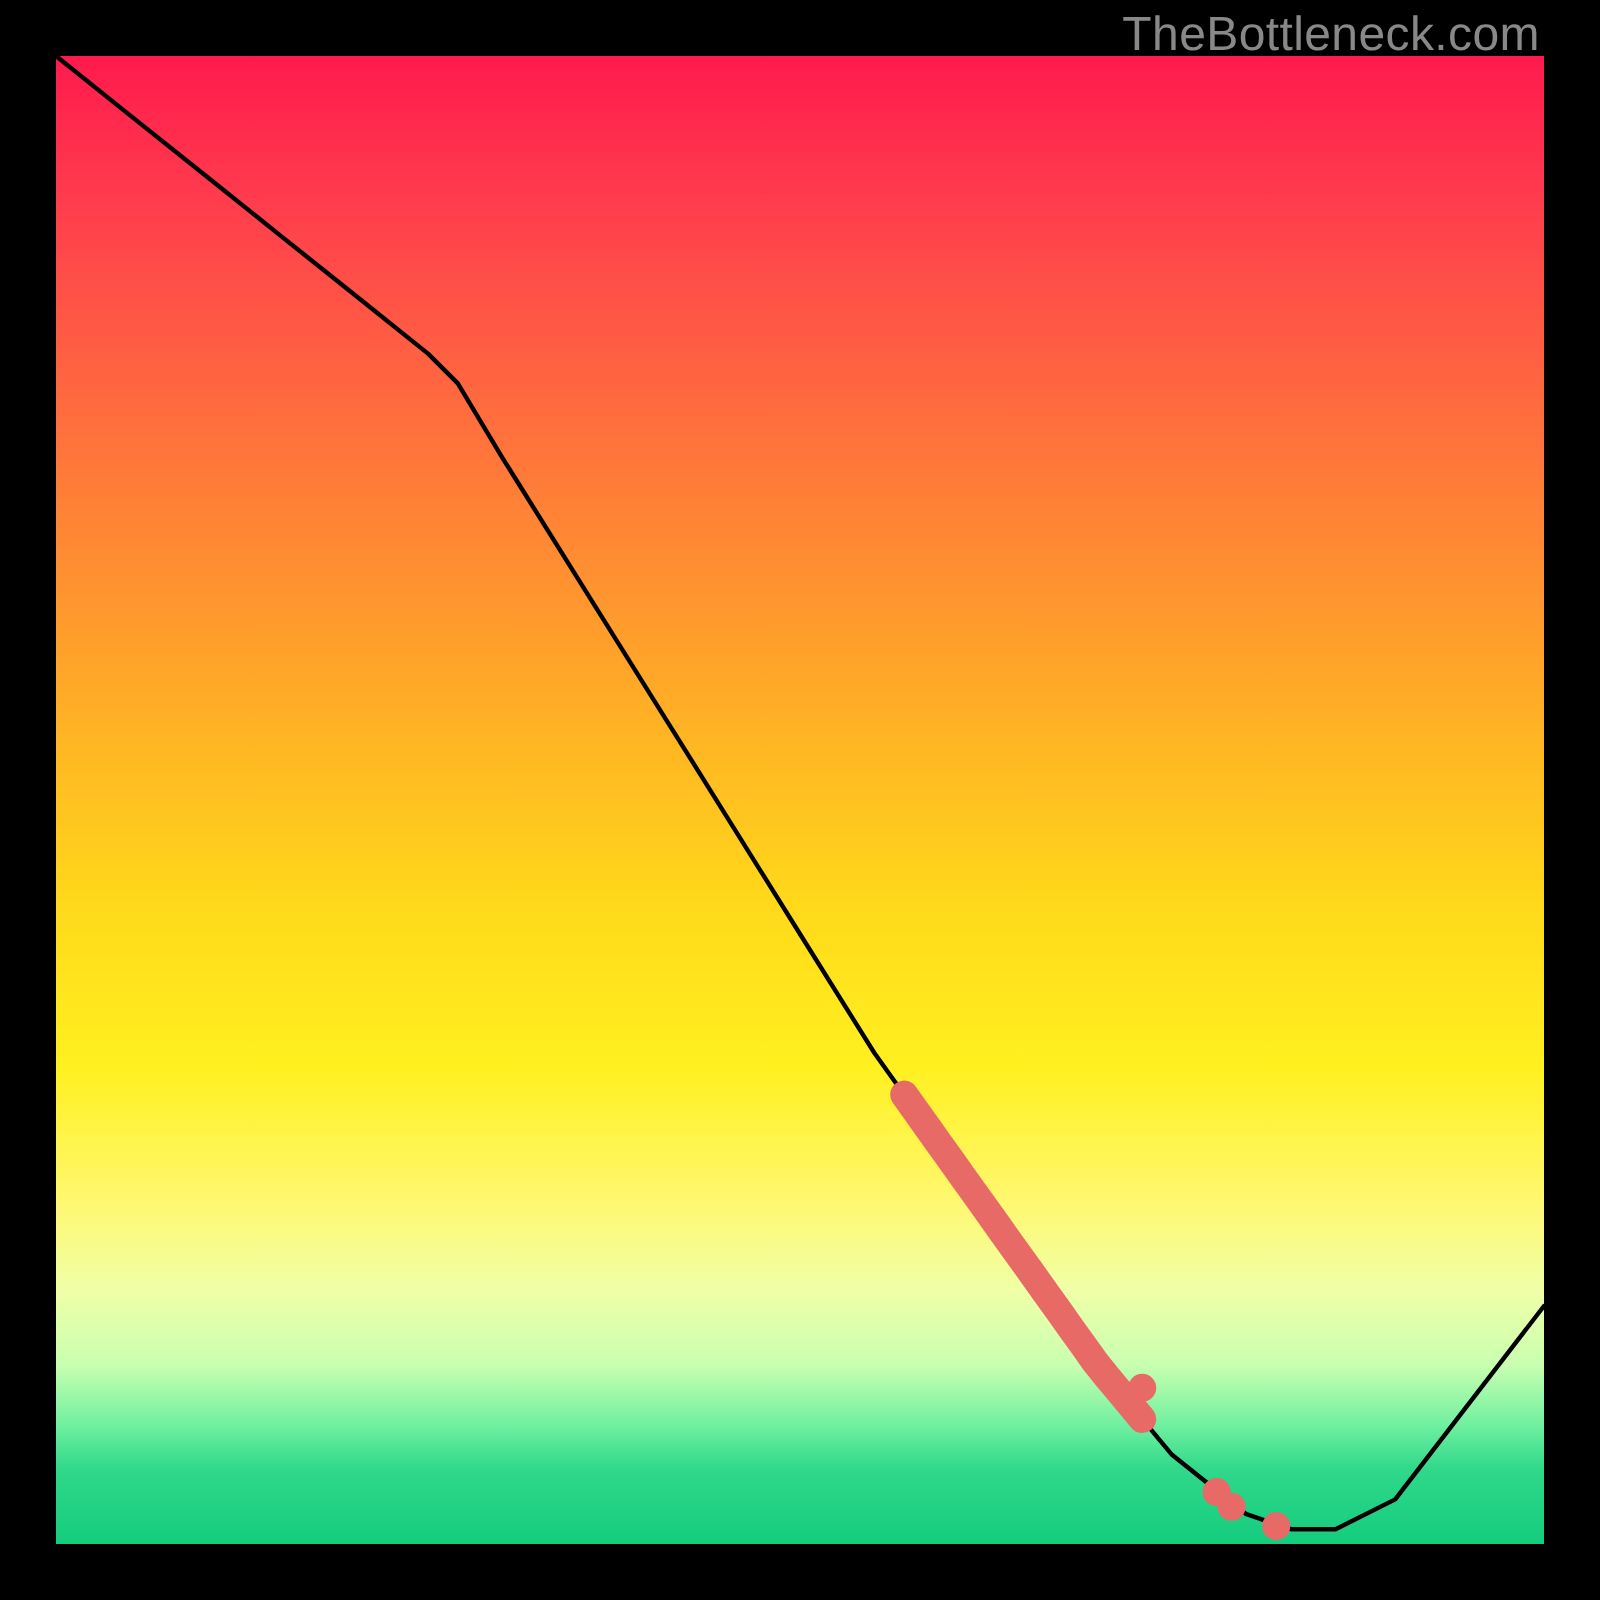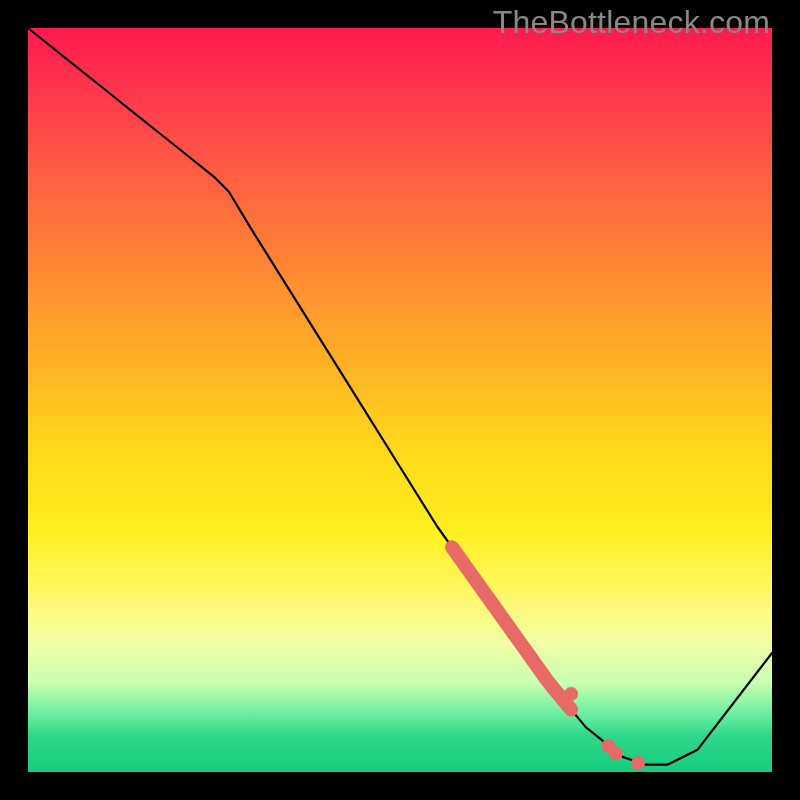--- a/index.html
+++ b/index.html
@@ -36,21 +36,21 @@
       #70f0a0 92%,
       #30d88a 95%,
       #14cc7e 100%
     );
   }
   .attribution {
     position: absolute;
     top: 4px;
     right: 30px;
     color: #888;
-    font-size: 32px;
+    font-size: 24px;
     font-weight: 500;
     letter-spacing: 0.2px;
     font-family: Arial, Helvetica, sans-serif;
   }
   svg.chart {
     position: absolute;
     left: 28px;
     top: 28px;
     width: 744px;
     height: 744px;

